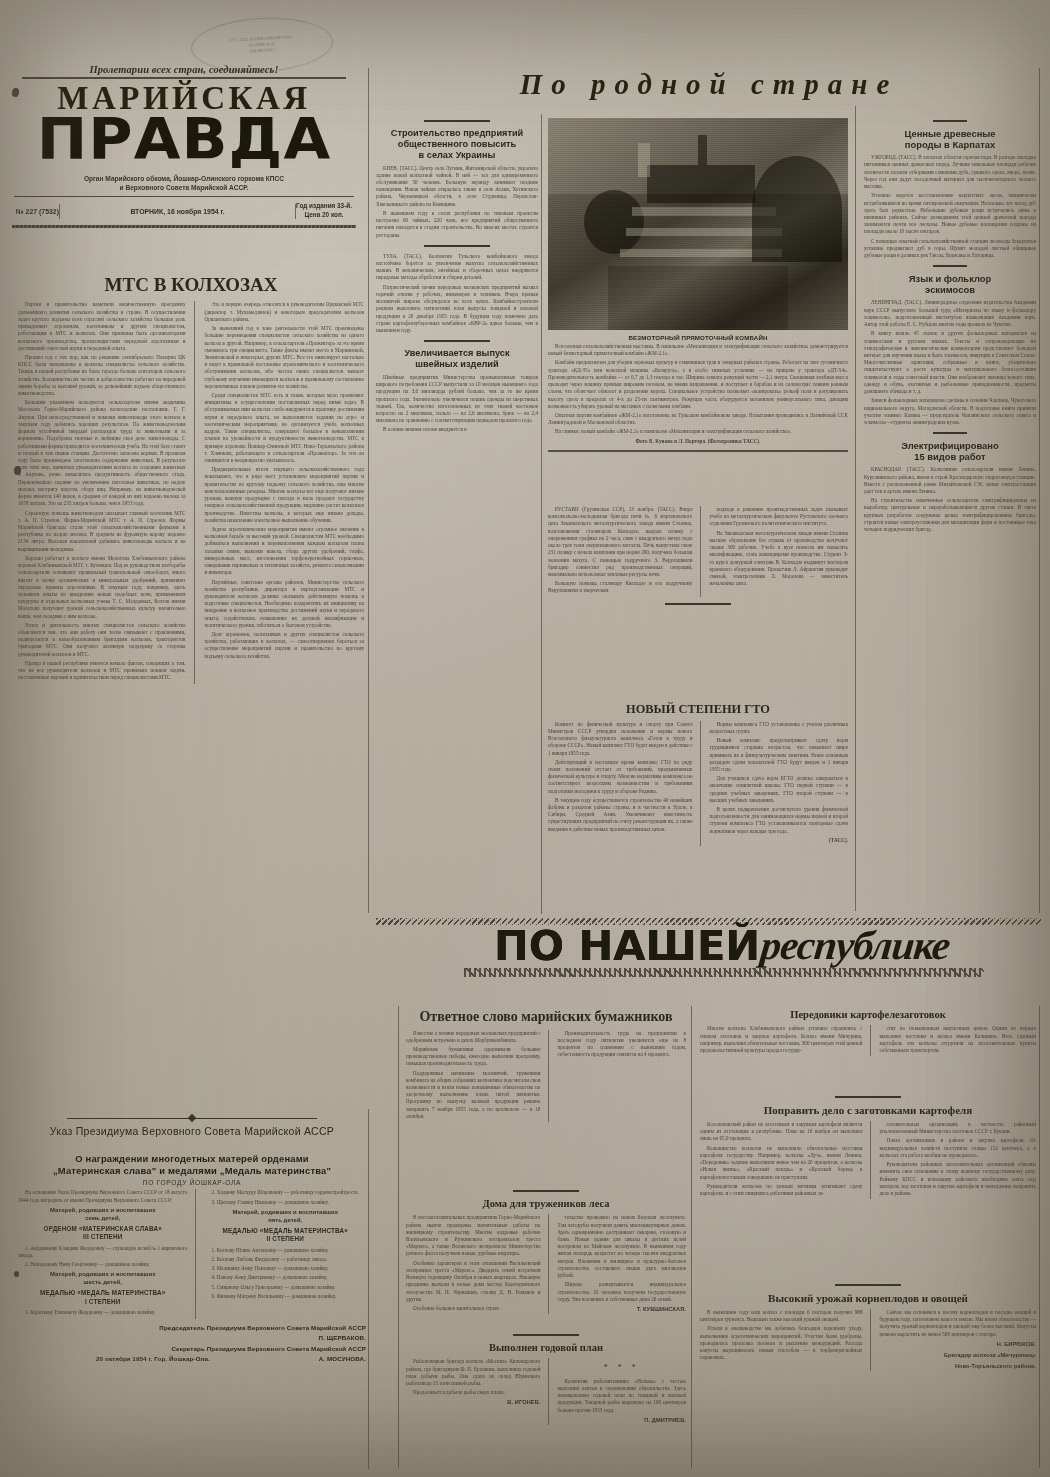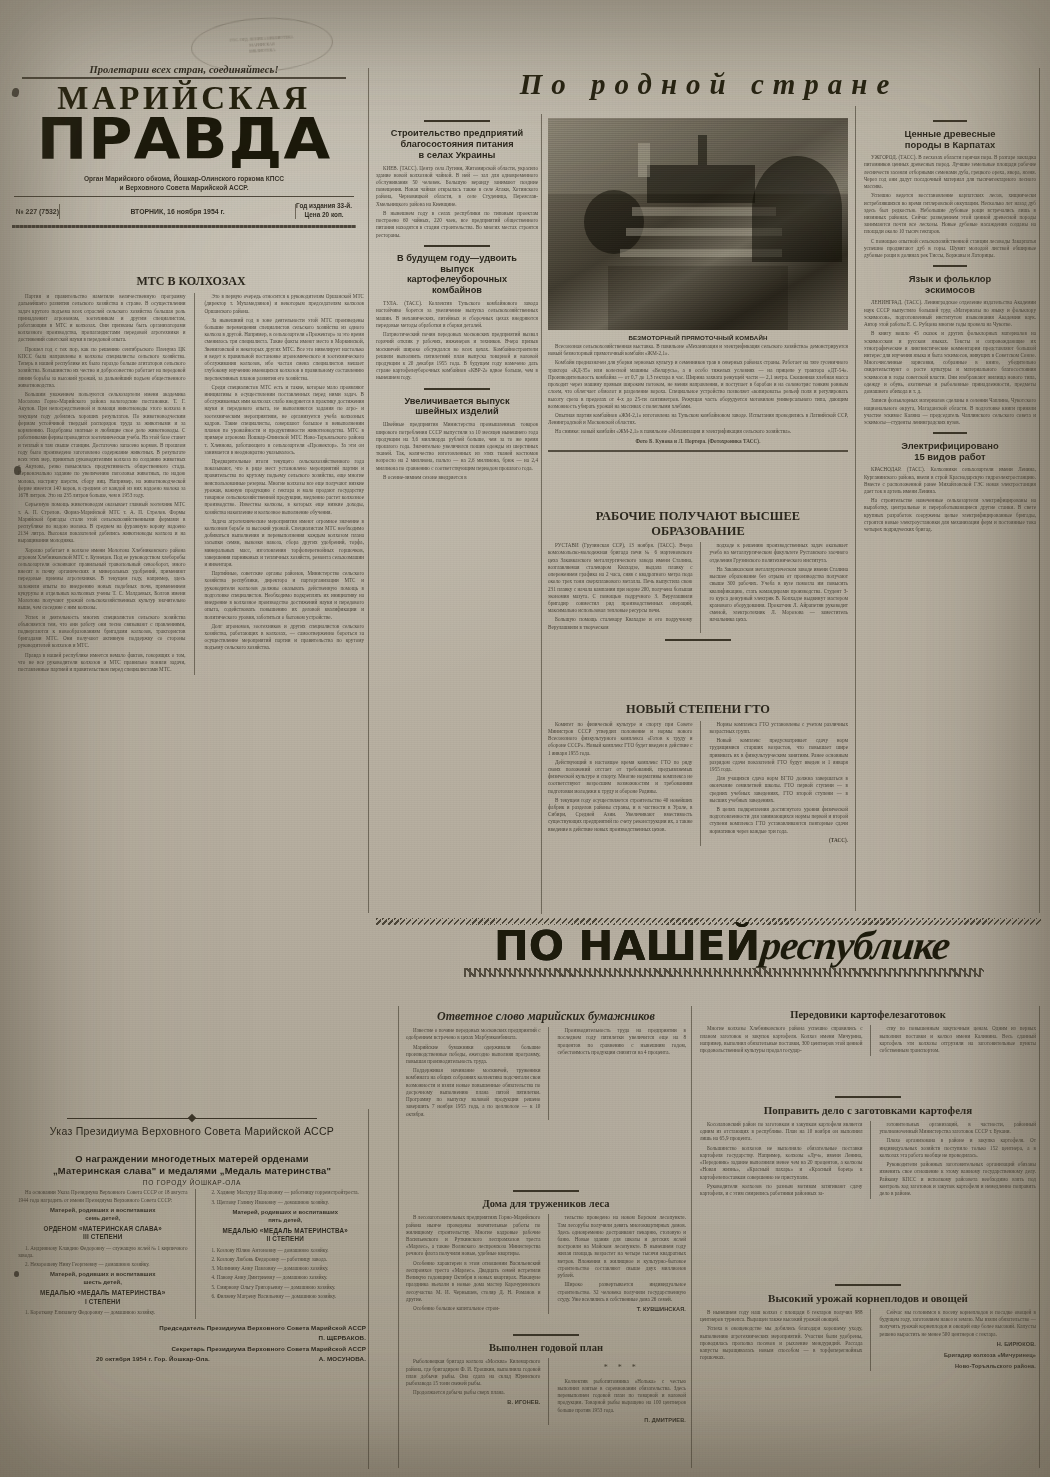--- a/index.html
+++ b/index.html
@@ -236,21 +236,21 @@
 
   <div class="banner1">
     <div class="t">По родной стране</div>
   </div>
 
   <div class="vline" style="left:360px;top:62px;height:845px;"></div>
   <div class="vline" style="left:1031px;top:62px;height:845px;"></div>
   <div class="vline" style="left:847px;top:100px;height:805px;"></div>
 
   <div class="colbox" style="left:10px;top:272px;width:346px;">
-    <div class="hl" style="font-size:12px;margin-top:-4px;font-family:'Liberation Serif',serif;">МТС В КОЛХОЗАХ</div>
+    <div class="hl" style="font-size:19px;margin-top:-4px;font-family:'Liberation Serif',serif;">МТС В КОЛХОЗАХ</div>
     <div style="display:flex;gap:9px;margin-top:5px;">
       <div class="col-text blurtext" style="width:168px;">
         <p>Партия и правительство наметили величественную программу дальнейшего развития сельского хозяйства в стране. В осуществлении задач крутого подъема всех отраслей сельского хозяйства большая роль принадлежит агрономам, зоотехникам и другим специалистам, работающим в МТС и колхозах. Они призваны быть организаторами колхозного производства, пропагандистами передовой агротехники и достижений советской науки в передовой опыта.</p>
         <p>Прошел год с тех пор, как по решению сентябрьского Пленума ЦК КПСС была направлены в колхозы специалисты сельского хозяйства. Теперь в нашей республике их было гораздо больше агитаторов сельского хозяйства. Большинство их честно и добросовестно работает на передовой линии борьбы за высокий урожай, за дальнейший подъем общественного животноводства.</p>
         <p>Большим уважением пользуются сельхозартели имени академика Мосолова Горно-Марийского района вологодские постановки. Т. Г. Акулов. При непосредственной и помощи животноводы этого колхоза в текущем году добились хороших результатов. По животноводческим фермам устойчивой твердый распорядок труда за животными и за кормлению. Подобраны знатные и любящие свое дело животноводы. С работниками фермы проводится зоотехническая учеба. На этой базе станет и теплый в там свыше станции. Достаточно запасено кормов. В прошлом году было произведено заготовлено содержание животных. В результате всех этих мер, принятых руководителями колхоза по созданию животных т. Акулова, резко повысилась продуктивность общественного стада. Первоначально задание по увеличению поголовья животных, по надою молока, настригу шерсти, сбору яиц. Например, на животноводческой ферме имеется 140 коров, в среднем от каждой из них надоено молока за 1678 литров. Это на 235 литров больше, чем в 1953 году.</p>
         <p>Серьезную помощь животноводам оказывает главный зоотехник МТС т. А. П. Стрелов. Форма-Марийской МТС т. А. П. Стрелов. Формы Марийской бригады стали этой сельскохозяйственными фермами в республике по надою молока. В среднем на фуражную корову надоено 2134 литра. Высокая показателей добились животноводы колхоза и на выращивании молодняка.</p>
         <p>Хорошо работает в колхозе имени Молотова Хлебниковского района агроном Хлебниковской МТС т. Кузнецов. Под ее руководством хлеборобы сельхозартели освоивают правильный травопольный севооборот, много внесят в почву органических и минеральных удобрений, применяют передовые приемы агротехники. В текущем году, например, здесь заложили опыты по внедрению новых подобных почв, применением кукурузы и отдельных колхозных учены Т. С. Малдаевых, Болгов имени Молотова получают урожай сельскохозяйственных культур значительно выше, чем соседние с ним колхозы.</p>
         <p>Успех и деятельность многих специалистов сельского хозяйства объясняется тем, что они работу они тесно связывают с правлениями, подвергаются к новообразованиям бригадами колхозов, трактористов бригадами МТС. Они получают активную поддержку со стороны руководителей колхозов и МТС.</p>
         <p>Правда в нашей республике имеется немало фактов, говорящих о том, что не все руководители колхозов и МТС правильно поняли задачи, поставленные партией и правительством перед специалистами МТС.</p>
       </div>
@@ -264,34 +264,28 @@
         <p>Партийные, советские органы районов, Министерство сельского хозяйства республики, директора и парторганизации МТС и руководители колхозов должны оказывать действенную помощь в подготовке специалистов. Необходимо подкреплять их инициативу на внедрение в колхозное производство достижений науки и передового опыта, содействовать повышению их деловой квалификации и политического уровня, заботиться о бытовом устройстве.</p>
         <p>Долг агрономов, зоотехников и других специалистов сельского хозяйства, работающих в колхозах, — самоотверженно бороться за осуществление мероприятий партии и правительства по крутому подъему сельского хозяйства.</p>
       </div>
     </div>
   </div>
 
   <div class="colbox" style="left:368px;top:108px;width:162px;">
     <div class="rule-mid"></div>
     <div class="hl" style="font-size:9.2px;font-family:'Liberation Sans',sans-serif;">
       <span>Строительство предприятий</span><br>
-      <span>благосостояния питания</span><br>
+      <span>общественного повысить</span><br>
       <span>в селах Украины</span>
     </div>
     <div class="col-text blurtext">
       <p>КИЕВ. (ТАСС). Центр села Лугини, Житомирской области, украсило здание новой колхозной чайной. В ней — зал для одновременного обслуживания 50 человек. Большую веранду занимают поздние помещения. Новая чайная открылась также в селе Атаки, Хотинского района, Черновицкой области, в селе Студеница, Переяслав-Хмельницкого района на Киевщине.</p>
       <p>В нынешнем году в селах республики по типовым проектам построено 60 чайных, 220 чаек, все предприятий общественного питания находятся в стадии строительства. Во многих местах строятся рестораны.</p>
     </div>
     <div class="rule-mid"></div>
-    <div class="hl" style="font-size:9.2px;font-family:'Liberation Sans',sans-serif;">
-      <span>В будущем году—удвоить</span><br>
-      <span>выпуск</span><br>
-      <span>картофелеуборочных</span><br>
-      <span>комбайнов</span>
-    </div>
     <div class="col-text blurtext">
       <p>ТУЛА. (ТАСС). Коллектив Тульского комбайнового завода настойчиво борется за увеличение выпуска сельскохозяйственных машин. В механических, литейных и сборочных цехах внедряются передовые методы обработки и сборки деталей.</p>
       <p>Патриотический почин передовых московских предприятий вызвал горячий отклик у рабочих, инженеров и техников. Вчера призыв москвичей широко обсуждался во всех цехах. Комбайностроители решили выполнить пятилетний план выпуска товарной и валовой продукции к 20 декабря 1955 года. В будущем году намечено дать стране картофелеуборочных комбайнов «КВР-2» вдвое больше, чем в нынешнем году.</p>
     </div>
     <div class="rule-mid"></div>
     <div class="hl" style="font-size:9.2px;font-family:'Liberation Sans',sans-serif;">
       <span>Увеличивается выпуск</span><br>
       <span>швейных изделий</span>
     </div>
     <div class="col-text blurtext">
@@ -321,21 +315,20 @@
       <p>Всесоюзная сельскохозяйственная выставка. В павильоне «Механизация и электрификация сельского хозяйства» демонстрируется новый безмоторный прямоточный комбайн «ЖМ-2,1».</p>
       <p>Комбайн предназначен для уборки зерновых культур и семенников трав в северных районах страны. Работает на тяге гусеничного трактора «КД-35» или колесной машины «Беларусь», а в особо тяжелых условиях — на прицепе у трактора «ДТ-54». Производительность комбайна — от 0,7 до 1,3 гектара в час. Ширина захвата режущей части — 2,1 метра. Скошенная хлебная масса проходит через машину прямым широким потоком, не меняя направления, и поступает в барабан и на соломотряс тонким ровным слоем, что облегчает обмолот и разделение вороха. Специальное устройство позволяет «копировать» рельеф поля и регулировать высоту среза в пределах от 4-х до 25-ти сантиметров. Режущая часть оборудуется мотовилом универсального типа, дающим возможность убирать урожай на массивах с полеглыми хлебами.</p>
       <p>Опытная партия комбайнов «ЖМ-2,1» изготовлена на Тульском комбайновом заводе. Испытания проводились в Латвийской ССР, Ленинградской и Московской областях.</p>
       <p>На снимке: новый комбайн «ЖМ-2,1» в павильоне «Механизация и электрификация сельского хозяйства».</p>
       <div class="photocred">Фото Б. Кунова и Л. Портера.      (Фотохроника ТАСС).</div>
     </div>
     <div class="rule-thick" style="margin-top:5px;"></div>
   </div>
 
   <div class="colbox" style="left:540px;top:500px;width:300px;">
-    <div class="hl" style="font-size:12.4px;letter-spacing:.1px;">РАБОЧИЕ ПОЛУЧАЮТ ВЫСШЕЕ ОБРАЗОВАНИЕ</div>
     <div style="display:flex;gap:8px;">
       <div class="col-text blurtext" style="width:146px;">
         <p>РУСТАВИ (Грузинская ССР), 13 ноября. (ТАСС). Вчера комсомольско-молодежная бригада печи № 6 мартеновского цеха Закавказского металлургического завода имени Сталина, возглавляемая сталеваром Квахадзе, выдала плавку с опережением графика на 2 часа, сняв с квадратного метра пода около трех тонн сверхпланового металла. Печь выпустила свою 231 плавку с начала кампании при норме 200, получена большая экономия мазута. С помощью подручного З. Верулашвили бригадир совместил ряд производственных операций, максимально использовал тепловые ресурсы печи.</p>
         <p>Большую помощь сталевару Квахадзе и его подручному Верулашвили в творческом</p>
       </div>
       <div class="vline" style="position:relative;left:0;top:0;height:auto;align-self:stretch;"></div>
       <div class="col-text blurtext" style="width:140px;">
         <p>подходе к решению производственных задач оказывает учеба на металлургическом факультете Руставского заочного отделения Грузинского политехнического института.</p>
         <p>На Закавказском металлургическом заводе имени Сталина высшее образование без отрыва от производства получают свыше 300 рабочих. Учеба в вузе помогла им повысить квалификацию, стать командирами производства. Студент 3-го курса дежурный электрик В. Копхадзе выдвинут мастером кранового оборудования. Прокатчик Л. Айрапетян руководит сменой, электротехник Л. Морозова — заместитель начальника цеха.</p>
       </div>
@@ -404,21 +397,21 @@
       <span class="b2b">республике</span>
     </div>
     <div class="orna"></div>
   </div>
 
   <div class="vline" style="left:390px;top:1000px;height:462px;"></div>
   <div class="vline" style="left:683px;top:1000px;height:462px;"></div>
   <div class="vline" style="left:1031px;top:1000px;height:462px;"></div>
 
   <div class="colbox" style="left:398px;top:1000px;width:280px;">
-    <div class="hl" style="font-size:12px;font-style:italic;">Ответное слово марийских бумажников</div>
+    <div class="hl" style="font-size:14px;">Ответное слово марийских бумажников</div>
     <div style="display:flex;gap:8px;">
       <div class="col-text blurtext" style="width:136px;">
         <p>Известие о почине передовых московских предприятий с одобрением встречено в цехах Марбумкомбината.</p>
         <p>Марийские бумажники одерживали большие производственные победы, ежегодно выполняя программу, повышая производительность труда.</p>
         <p>Поддерживая начинание москвичей, труженики комбината на общих собраниях коллектива подсчитали свои возможности и взяли новые повышенные обязательства по досрочному выполнению плана пятой пятилетки. Программу по выпуску валовой продукции решено завершить 7 ноября 1955 года, а по целлюлозе — к 10 октября.</p>
         <p></p>
       </div>
       <div class="vline" style="position:relative;left:0;top:0;height:auto;align-self:stretch;"></div>
       <div class="col-text blurtext" style="width:130px;">
         <p>Производительность труда на предприятии в последнем году пятилетки увеличится еще на 8 процентов по сравнению с нынешним годом, себестоимость продукции снизится на 4 процента.</p>

